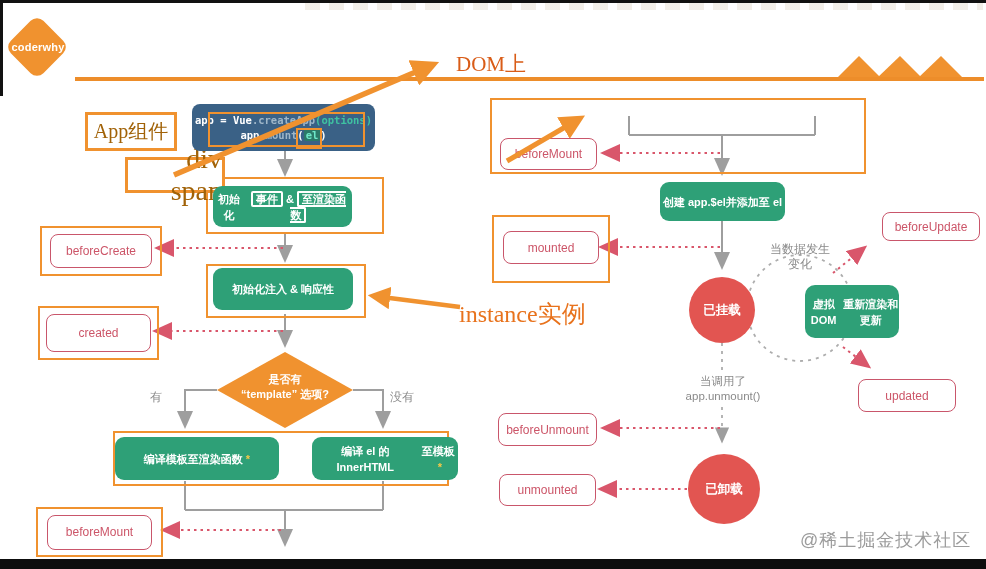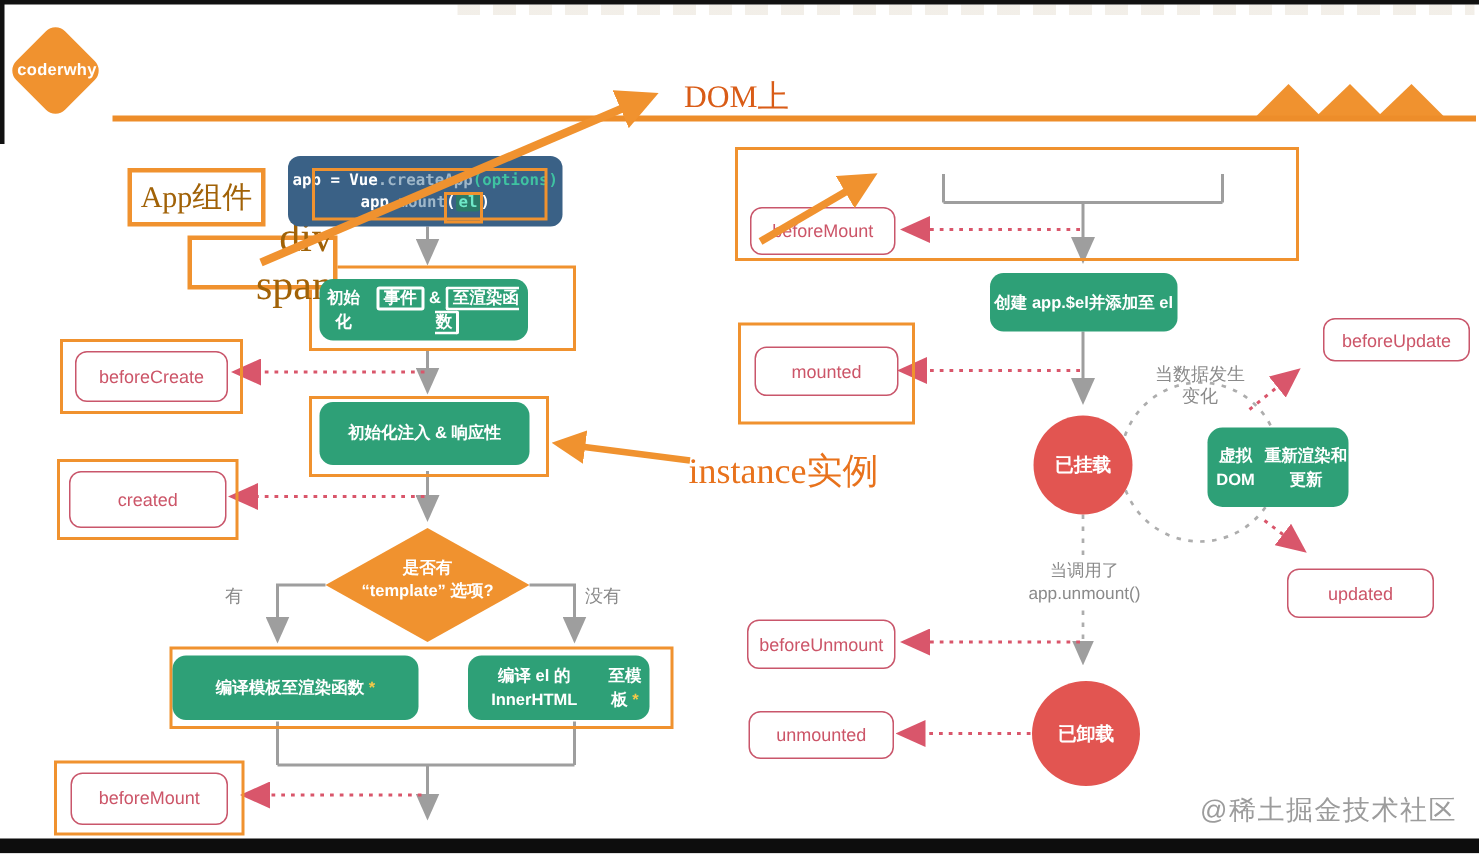--- a/index.html
+++ b/index.html
@@ -186,21 +186,21 @@
   <div class="abs graytext" style="left:150px;top:390px;">有</div>
   <div class="abs graytext" style="left:390px;top:390px;">没有</div>
 
   <div class="abs owrap" style="left:113px;top:431px;width:332px;height:51px;"></div>
   <div class="abs gbox" style="left:115px;top:437px;width:164px;height:43px;">
     <div>编译模板</div>
     <div>
       <span>至渲染函数</span><span class="star">*</span>
     </div>
   </div>
-  <div class="abs gbox" style="left:312px;top:437px;width:121px;height:43px;text-align:center;">
+  <div class="abs gbox" style="left:312px;top:437px;width:146px;height:43px;text-align:center;">
     <div>编译 el 的 InnerHTML</div>
     <div>
       <span>至模板</span><span class="star">*</span>
     </div>
   </div>
 
   <div class="abs hookwrap" style="left:36px;top:507px;width:123px;height:46px;">
     <div class="hookbox" style="width:103px;height:33px;">beforeMount</div>
   </div>
 

